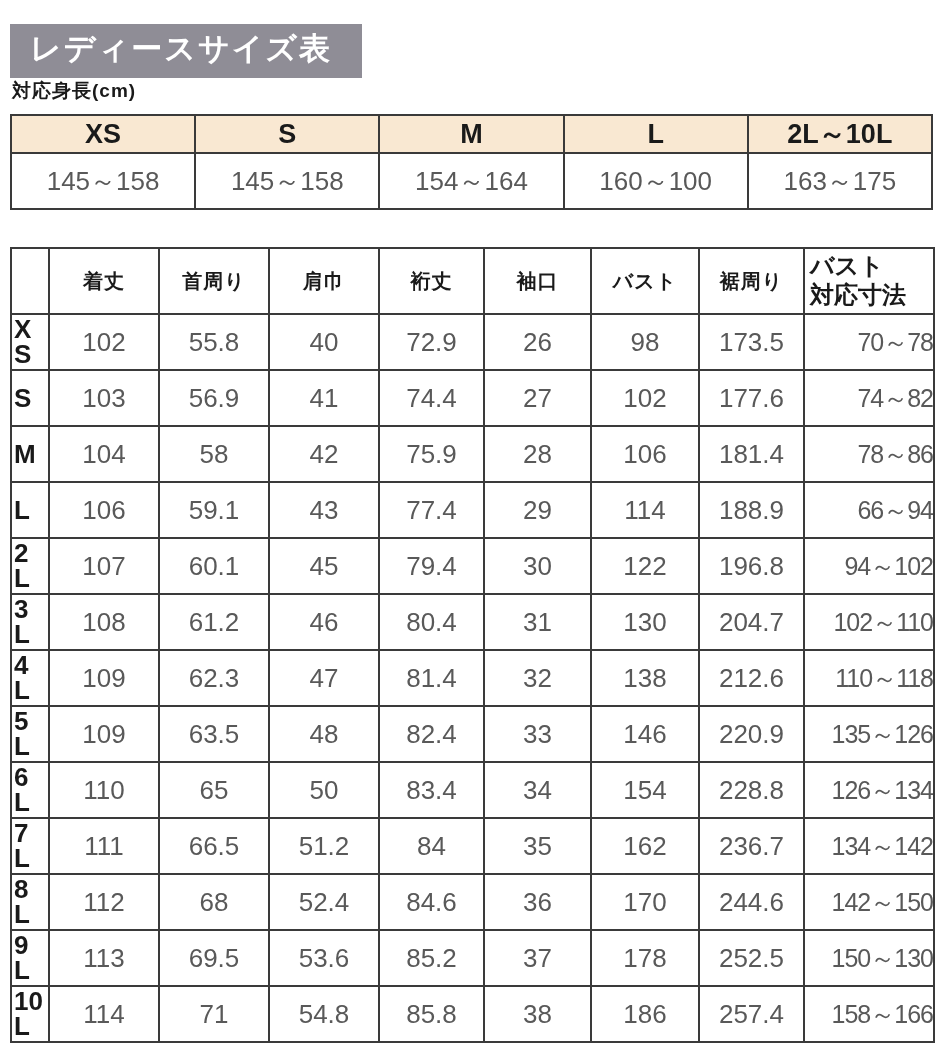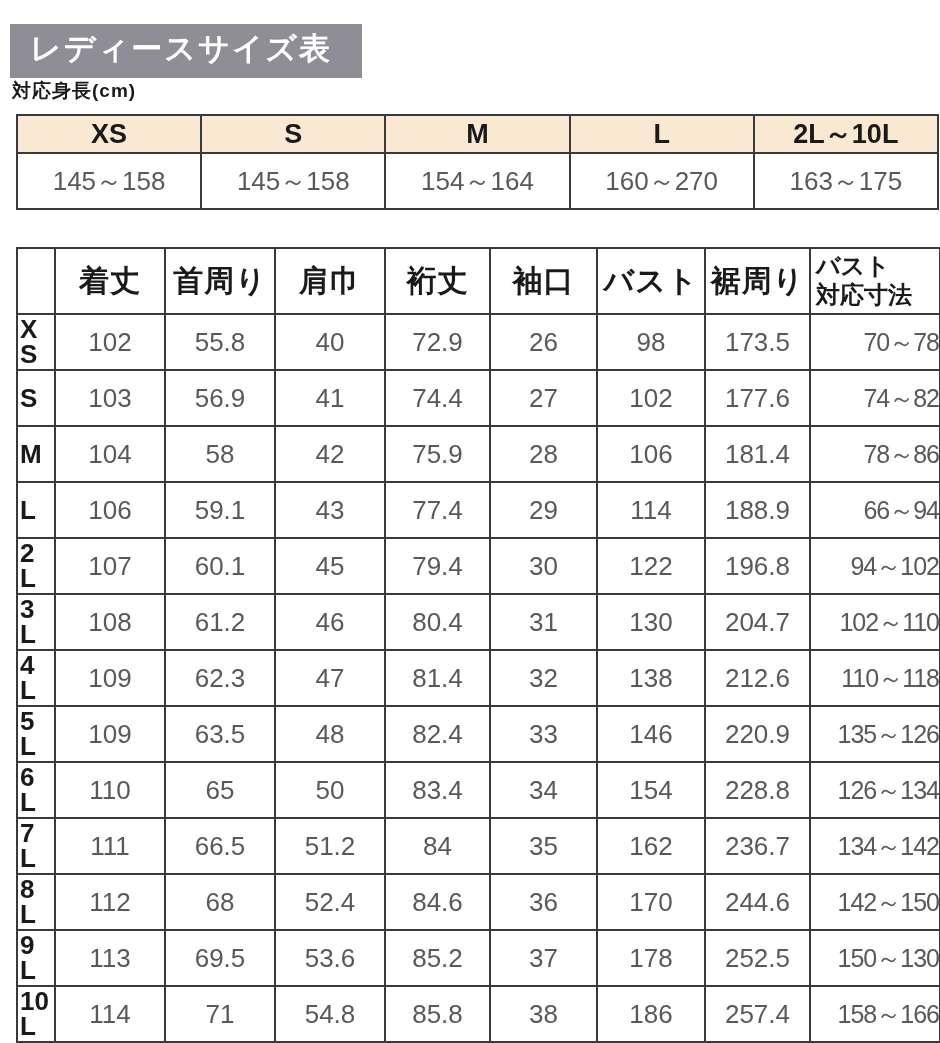--- a/index.html
+++ b/index.html
@@ -32,21 +32,21 @@
   .subtitle{
     font-size:19px;
     font-weight:bold;
     color:var(--head-text);
     margin:0 0 10px 12px;
     letter-spacing:1px;
   }
   table{
     border-collapse:collapse;
     table-layout:fixed;
-    margin-left:16px;
+    margin-left:10px;
     width:923px;
     border-radius:8px;
   }
   th,td{
     border:2px solid var(--border);
     text-align:center;
     overflow:hidden;
   }
   
   .height-table th{
@@ -62,21 +62,21 @@
     font-size:26px;
     font-weight:normal;
     height:56px;
     padding:0;
   }
   
   .size-table{margin-top:37px;}
   .size-table thead th{
     background:#fff;
     color:var(--head-text);
-    font-size:30px;
+    font-size:20px;
     font-weight:bold;
     height:66px;
     padding:0 2px;
     letter-spacing:1px;
   }
   .size-table thead th.last-col{
     font-size:24px;
     text-align:left;
     padding-left:5px;
     letter-spacing:0;
@@ -124,21 +124,21 @@
         <th>M</th>
         <th>L</th>
         <th>2L～10L</th>
       </tr>
   </thead>
   <tbody>
     <tr>
         <td>145～158</td>
         <td>145～158</td>
         <td>154～164</td>
-        <td>160～270</td>
+        <td>160～100</td>
         <td>163～175</td>
       </tr>
   </tbody>
 </table>
 
 <table class="size-table">
   <colgroup>
     <col style="width:38px">
     <col style="width:110px">
     <col style="width:110px">

